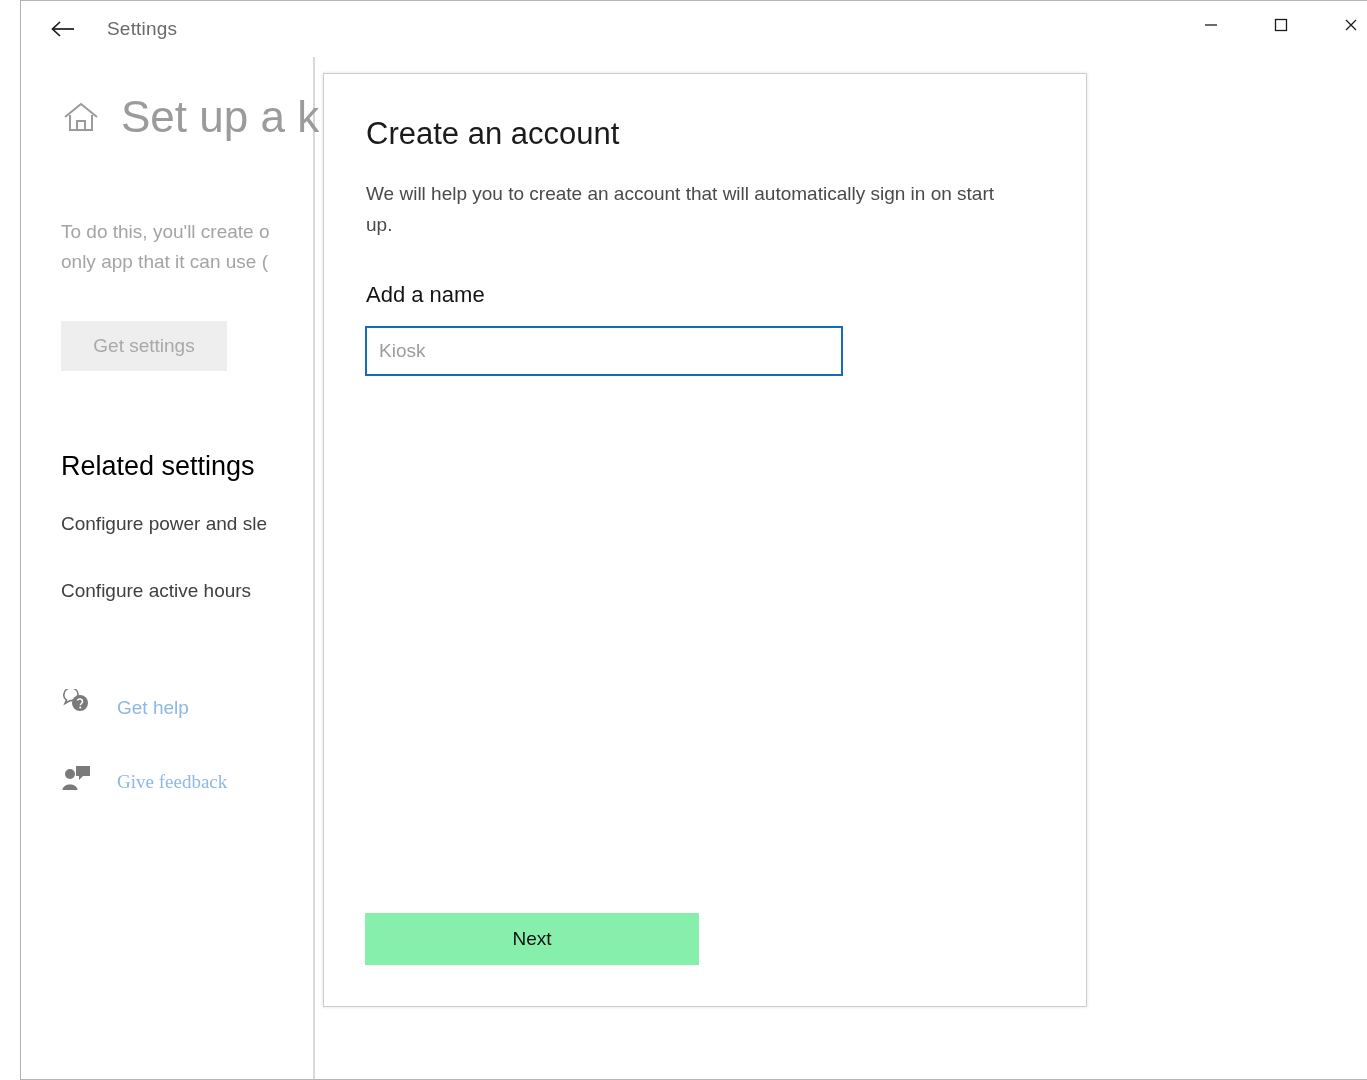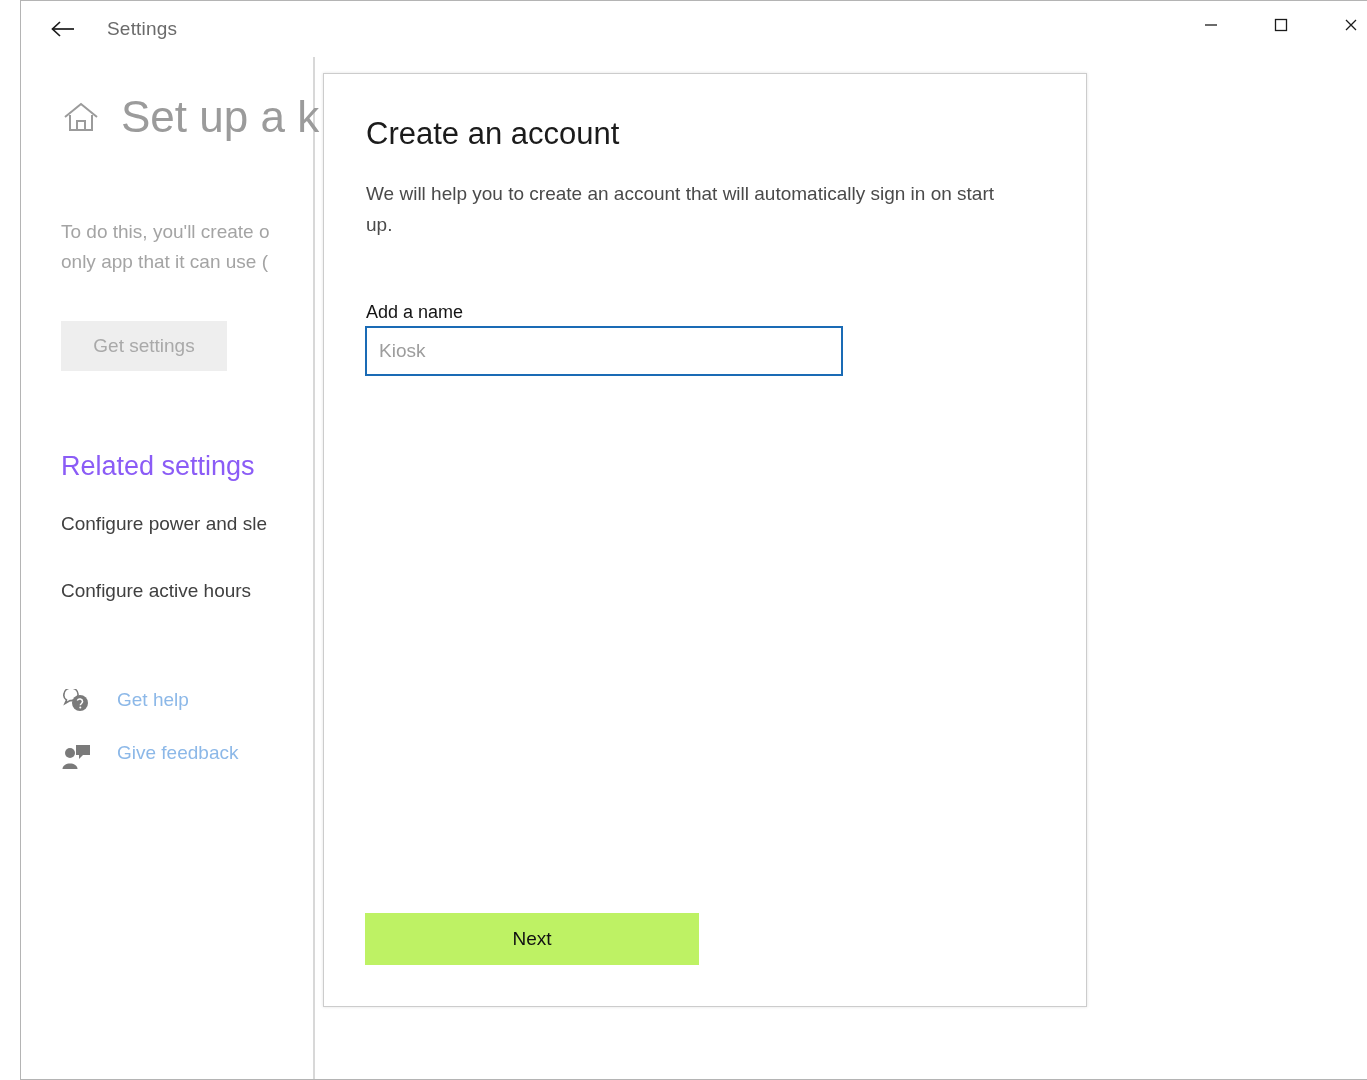--- a/index.html
+++ b/index.html
@@ -115,44 +115,44 @@
     color: #a9a9a9;
     cursor: default;
   }
 
   #related-settings-heading {
     position: absolute;
     top: 394px;
     left: 40px;
     font-size: 27px;
     font-weight: 400;
-    color: #8b5cf6;
+    color: #000000;
   }
 
   .related-link {
     position: absolute;
     left: 40px;
     font-size: 19px;
     color: #404040;
     text-decoration: none;
     white-space: nowrap;
     cursor: default;
   }
   #link-power-sleep { top: 456px; }
   #link-active-hours { top: 523px; }
 
   .footer-link-row {
     position: absolute;
     left: 40px;
     display: flex;
-    align-items: flex-start;
+    align-items: flex-end;
     cursor: default;
   }
   #footer-get-help { top: 632px; }
-  #footer-give-feedback { top: 685px; }
+  #footer-give-feedback { top: 706px; font-family: Liberation Serif, serif; }
 
   .footer-icon {
     width: 36px;
     display: flex;
     align-items: center;
     justify-content: flex-start;
   }
   .footer-label {
     margin-left: 20px;
     font-size: 19px;
@@ -195,23 +195,23 @@
     top: 104px;
     left: 42px;
     width: 648px;
     font-size: 19px;
     line-height: 31px;
     color: #4a4a4a;
   }
 
   #field-label {
     position: absolute;
-    top: 228px;
+    top: 208px;
     left: 42px;
-    font-size: 18px;
+    font-size: 22px;
     color: #141414;
   }
 
   #name-input {
     position: absolute;
     top: 252px;
     left: 41px;
     width: 478px;
     height: 50px;
     border: 2px solid #1a6bb5;
@@ -227,21 +227,21 @@
   #dialog-buttons {
     position: absolute;
     left: 41px;
     top: 839px;
     display: flex;
     gap: 6px;
   }
   .dialog-button {
     width: 334px;
     height: 52px;
-    background: #bef264;
+    background: #86efac;
     border: none;
     font-family: "Liberation Sans", sans-serif;
     font-size: 19px;
     color: #111111;
     cursor: default;
   }
 </style>
 </head>
 <body>
 

